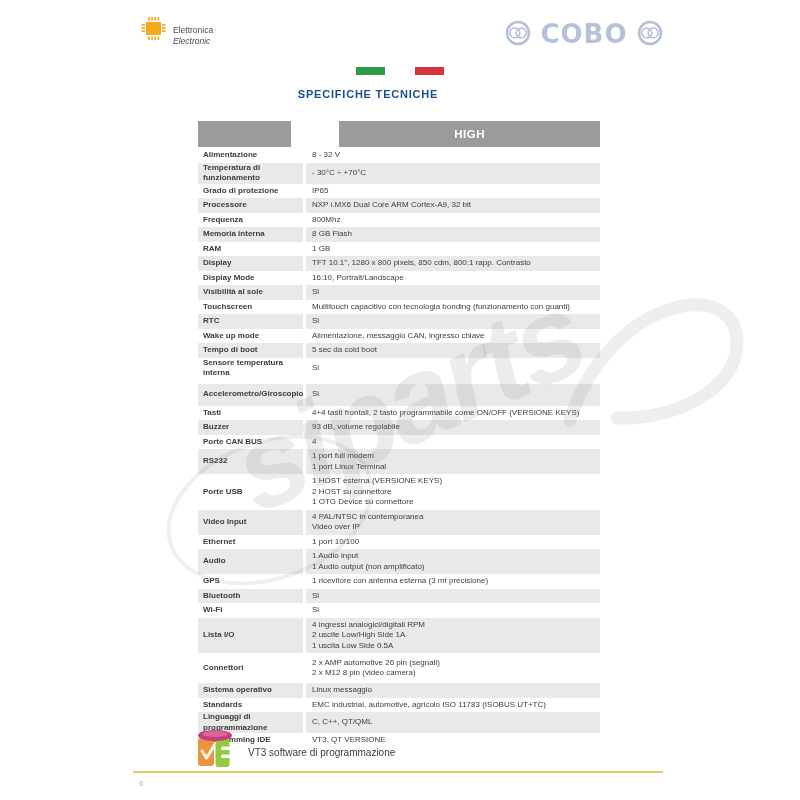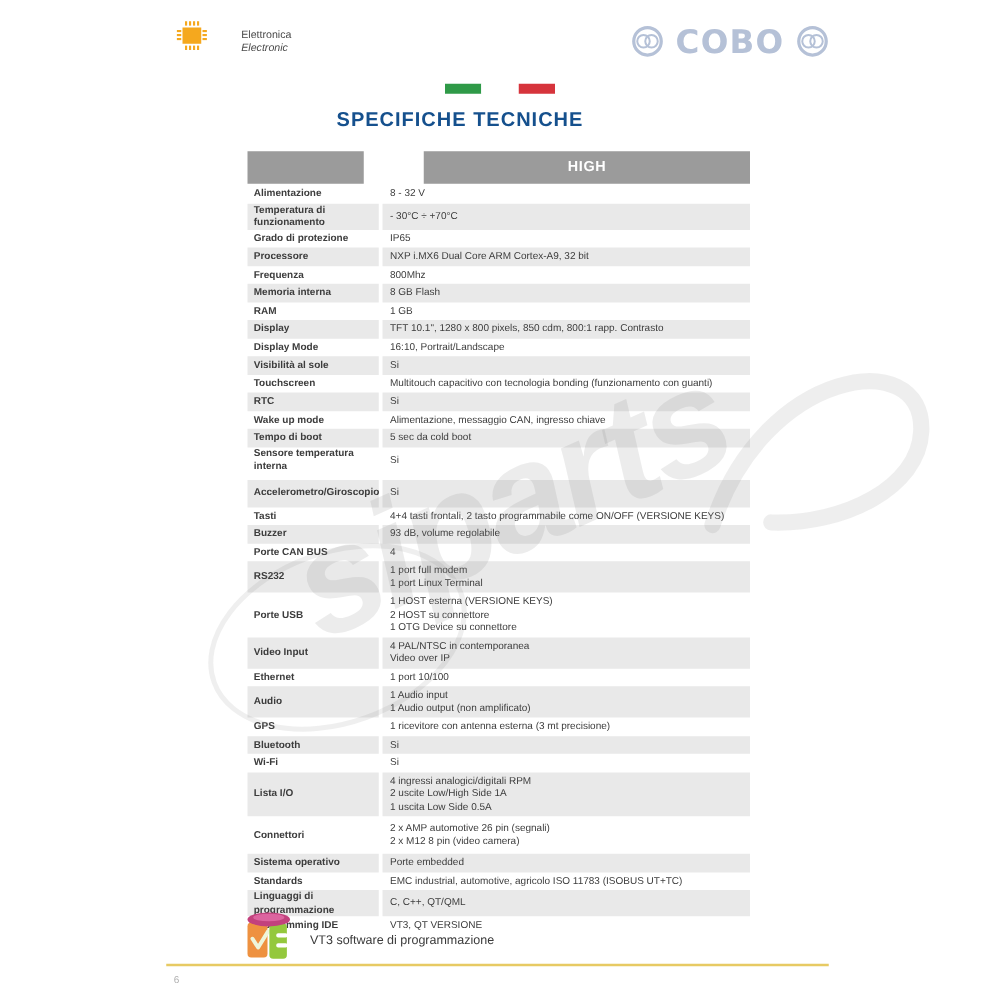--- a/index.html
+++ b/index.html
@@ -7,33 +7,33 @@
     --brand-orange:#f5a81e; --cobo-blue:#b5c1d7; --line-yellow:#e7ca63;
     --flag-green:#2f9a48; --flag-red:#d6343c;
     --vt3-orange:#ee9140; --vt3-green:#94c83d; --vt3-magenta:#c2417d;
     --text-dark:#3c3c3c;
   }
   html,body{margin:0;padding:0;background:#fff;}
   .page{position:relative;width:800px;height:800px;background:#fff;overflow:hidden;
         font-family:"Liberation Sans",sans-serif;color:var(--text-dark);}
 
   
-  .brand{position:absolute;left:140px;top:14px;display:flex;align-items:center;gap:20px;}
+  .brand{position:absolute;left:140px;top:14px;display:flex;align-items:flex-end;}
   .brand-text{margin-left:6px;font-size:8.5px;line-height:11px;color:#4a4a4a;padding-top:4px;}
   .brand-text .it{font-style:italic;}
   .cobo{position:absolute;left:505px;top:19px;}
 
   
   .flag{position:absolute;left:356px;top:67px;width:88px;height:8px;display:flex;}
   .flag span{flex:1;}
   .flag .g{background:var(--flag-green);}
   .flag .w{background:#fff;}
   .flag .r{background:var(--flag-red);}
   .doc-title{position:absolute;left:0;top:88px;width:736px;text-align:center;
-             font-size:16px;font-weight:bold;letter-spacing:.8px;color:var(--accent-blue);}
+             font-size:11px;font-weight:bold;letter-spacing:.8px;color:var(--accent-blue);}
 
   
   .spec-table{position:absolute;left:198px;top:121px;width:402px;}
   .thead{display:flex;height:26px;margin-bottom:1px;gap:45px;}
   .thead .h1{width:105px;background:var(--header-gray);margin-right:3px;}
   .thead .h2{width:294px;background:var(--header-gray);display:flex;align-items:center;
              justify-content:center;color:#fff;font-weight:bold;font-size:11.5px;letter-spacing:.5px;}
   .trow{display:flex;min-height:14.5px;}
   .cell{font-size:8px;line-height:10.5px;color:var(--text-dark);}
   .lab{width:100px;padding-left:5px;margin-right:3px;display:flex;align-items:center;font-weight:bold;}
@@ -292,21 +292,21 @@
         <div class="trow" style="min-height: 30px;">
           <div class="cell lab">Connettori</div>
           <div class="cell val">
             <div>2 x AMP automotive 26 pin (segnali)</div>
             <div>2 x M12 8 pin (video camera)</div>
           </div>
         </div>
         <div class="trow shaded">
           <div class="cell lab">Sistema operativo</div>
           <div class="cell val">
-            <div>Porte embedded</div>
+            <div>Linux messaggio</div>
           </div>
         </div>
         <div class="trow">
           <div class="cell lab">Standards</div>
           <div class="cell val">
             <div>EMC industrial, automotive, agricolo ISO 11783 (ISOBUS UT+TC)</div>
           </div>
         </div>
         <div class="trow shaded">
           <div class="cell lab">Linguaggi di programmazione</div>

